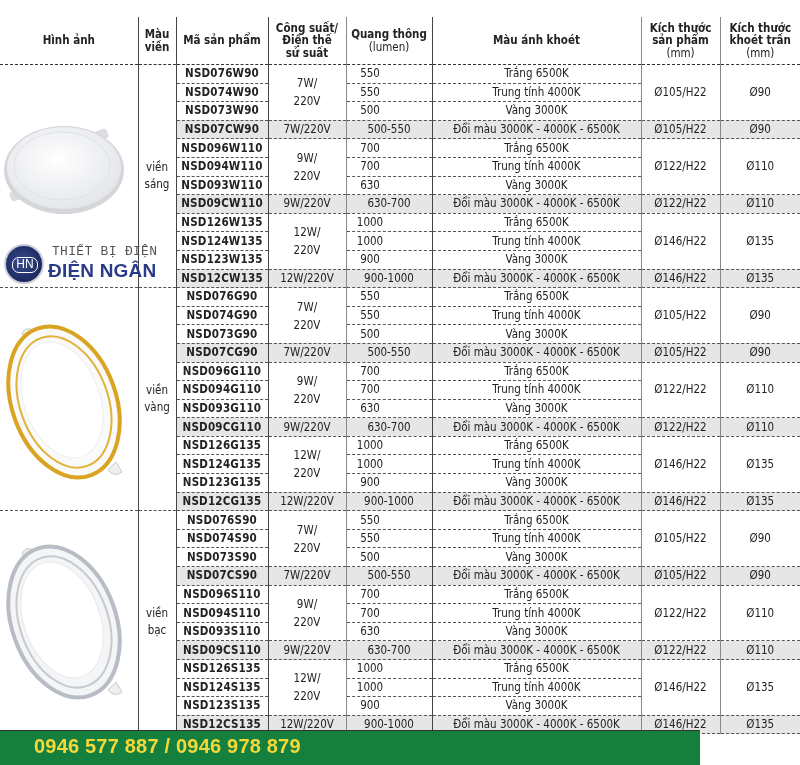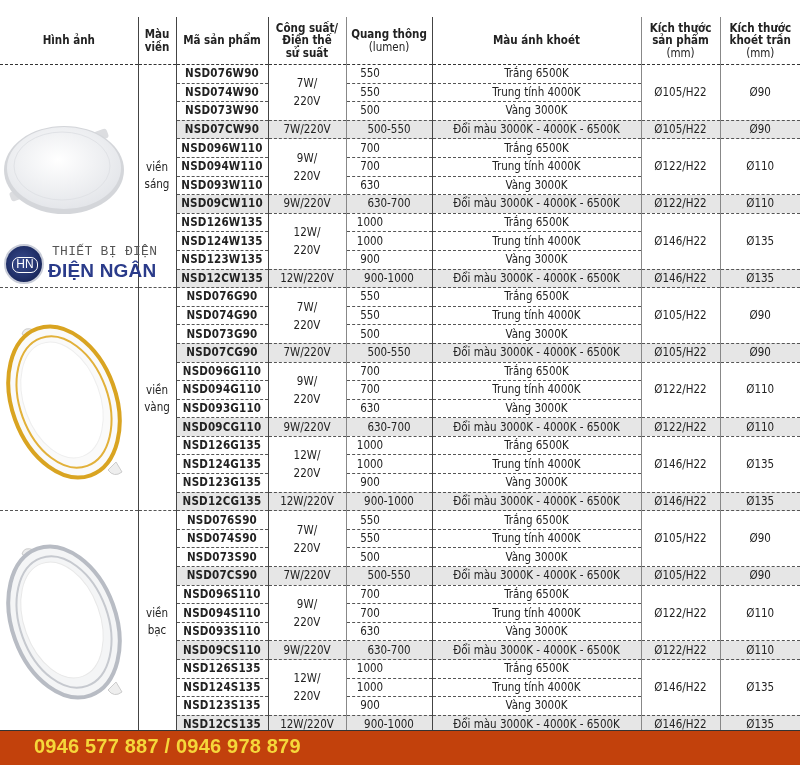--- a/index.html
+++ b/index.html
@@ -11,21 +11,21 @@
   th.sub, .unit { font-weight:normal; }
   .unit { display:block; font-weight:normal; }
   .col-code { font-weight:bold; letter-spacing:0.2px; }
   .col-lm { text-align:center; padding-right:38px !important; }
   tr.alt td.g { background:#e6e6e6; }
   .vline-dark { border-left:1.5px solid #444; }
   .vline-lite { border-left:1px solid #888; }
   td.img-cell { border-bottom:1px dashed #555; position:relative; }
   td.border-cell { border-bottom:1px dashed #555; line-height:14px; font-weight:bold; }
   td.merged { background:#fff; }
-  .footer { position:absolute; left:0; top:730px; width:800px; height:35px; background:#c2410c; border-top:1px solid #333; }
+  .footer { position:absolute; left:0; top:730px; width:700px; height:35px; background:#15803d; border-top:1px solid #333; }
   .footer .phones { position:absolute; left:34px; top:4px; font-family:"Liberation Sans", sans-serif; font-weight:bold; font-size:20px; color:#f5d73a; letter-spacing:0.2px; }
   .footer .addr { position:absolute; left:332px; top:8px; font-family:"Liberation Sans", sans-serif; font-weight:bold; font-size:14px; color:#fff; }
   .lamp { position:absolute; }
   .logo { position:absolute; left:4px; top:240px; width:180px; height:48px; }
   .logo .circ { position:absolute; left:0; top:4px; width:40px; height:40px; border-radius:50%; background:radial-gradient(circle at 45% 45%, #3a4d8f 0%, #1f2e66 60%, #0e1840 100%); border:2px solid #c8ccd8; box-sizing:border-box; }
   .logo .circ span { position:absolute; left:6px; top:11px; width:24px; height:14px; border:1.5px solid #fff; border-radius:7px; color:#fff; font-size:12px; line-height:13px; text-align:center; font-family:"Liberation Sans", sans-serif; }
   .logo .l1 { position:absolute; left:48px; top:4px; font-family:Liberation Mono, monospace; font-size:13px; color:#555; letter-spacing:0.3px; }
   .logo .l2 { position:absolute; left:44px; top:20px; font-family:"Liberation Sans", sans-serif; font-weight:bold; font-size:19px; color:#2a3b8a; letter-spacing:0.2px; }
 </style>
 </head>

